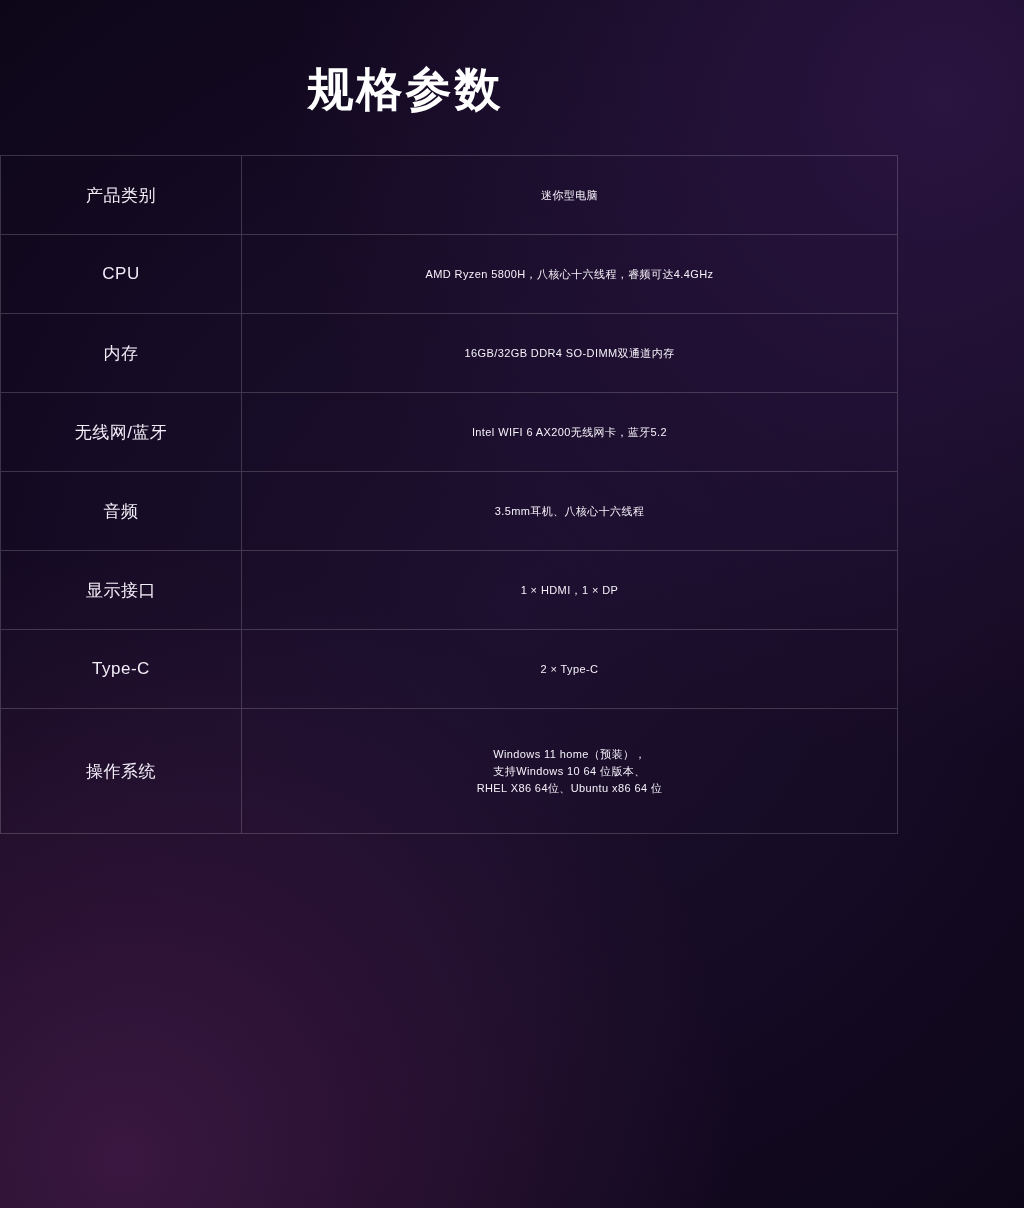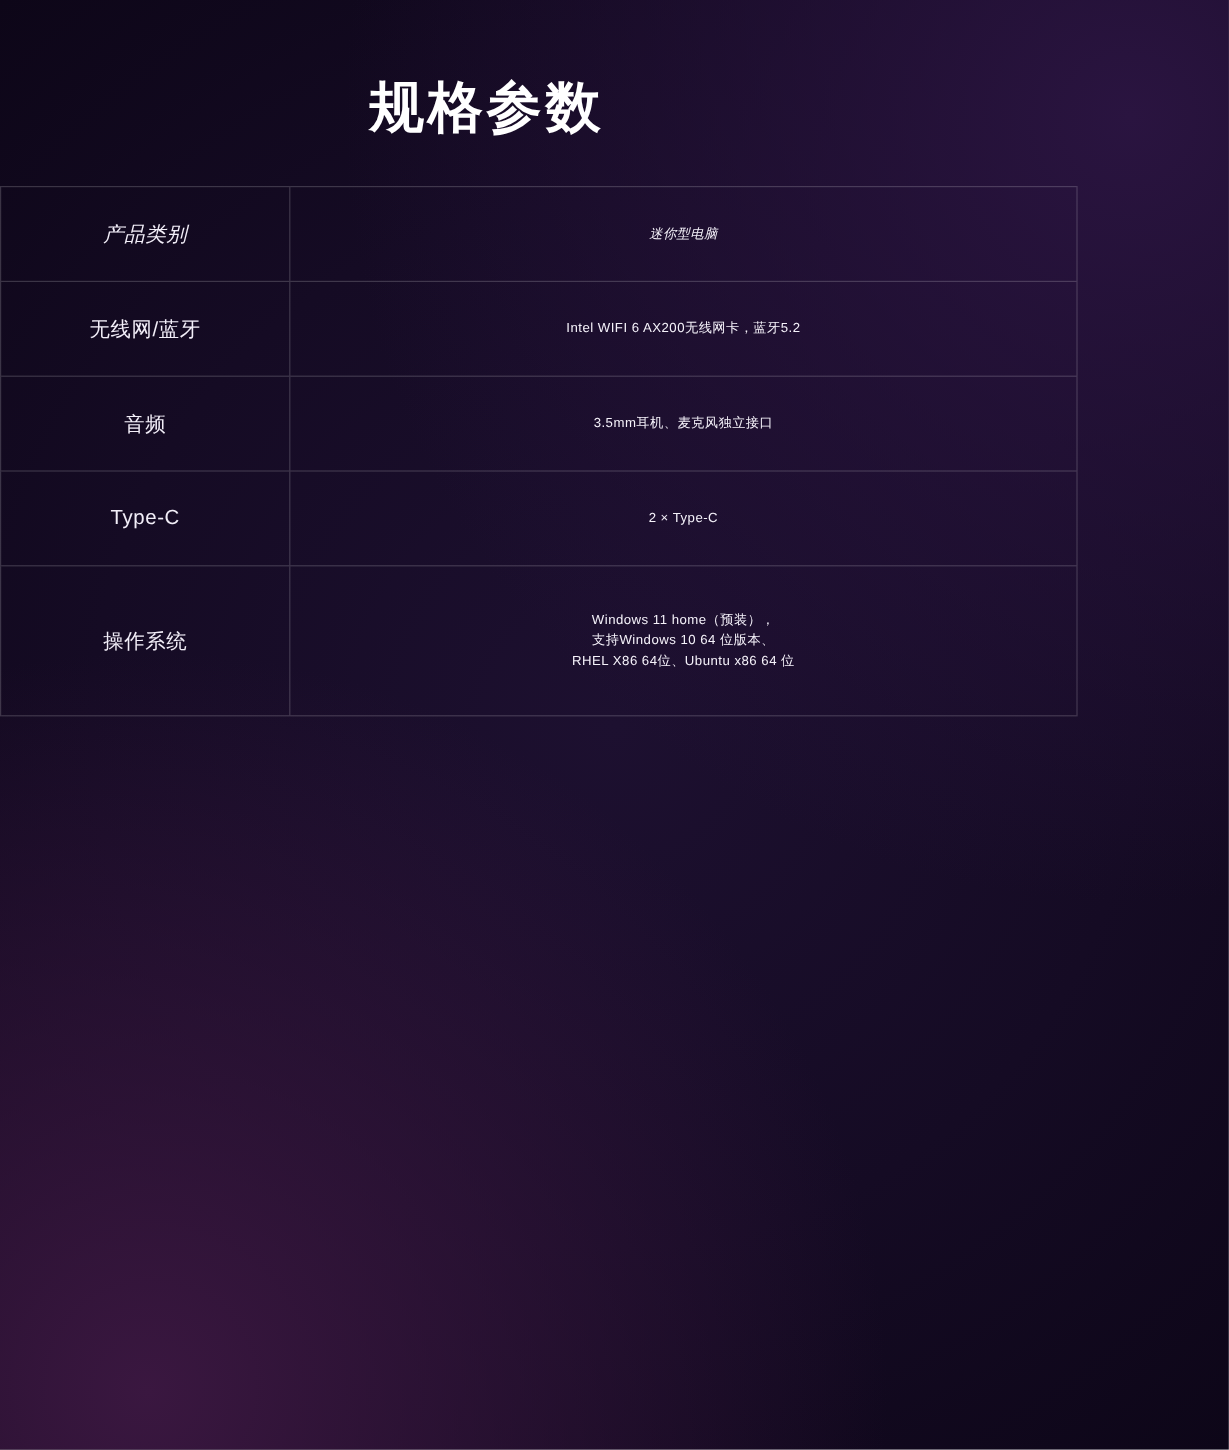--- a/index.html
+++ b/index.html
@@ -37,21 +37,20 @@
     margin: 38px auto 0 auto;
     width: 898px;
     border-collapse: collapse;
     table-layout: fixed;
   }
   .spec-table tr {
     border-bottom: 1px solid rgba(255,255,255,0.18);
   }
   .spec-table tr:first-child {
     border-top: 1px solid rgba(255,255,255,0.18);
-    font-style: italic;
   }
   .spec-table td {
     padding: 0;
     vertical-align: middle;
     height: 58px;
   }
   td.label {
     width: 240px;
     text-align: center;
     font-size: 17px;
@@ -81,26 +80,38 @@
 
 <div class="page">
   <div class="title">规格参数</div>
   <table class="spec-table">
     <tbody>
         <tr>
           <td class="label">产品类别</td>
           <td class="value">迷你型电脑</td>
         </tr>
         <tr>
+          <td class="label">CPU</td>
+          <td class="value">AMD Ryzen 5800H，八核心十六线程，睿频可达4.4GHz</td>
+        </tr>
+        <tr>
+          <td class="label">内存</td>
+          <td class="value">16GB/32GB DDR4 SO-DIMM双通道内存</td>
+        </tr>
+        <tr>
           <td class="label">无线网/蓝牙</td>
           <td class="value">Intel WIFI 6 AX200无线网卡，蓝牙5.2</td>
         </tr>
         <tr>
           <td class="label">音频</td>
-          <td class="value">3.5mm耳机、麦克风独立接口</td>
+          <td class="value">3.5mm耳机、八核心十六线程</td>
+        </tr>
+        <tr>
+          <td class="label">显示接口</td>
+          <td class="value">1 × HDMI，1 × DP</td>
         </tr>
         <tr>
           <td class="label">Type-C</td>
           <td class="value">2 × Type-C</td>
         </tr>
         <tr class="multiline">
           <td class="label">操作系统</td>
           <td class="value">
             <div class="value-lines">
               <span>Windows 11 home（预装），</span>

